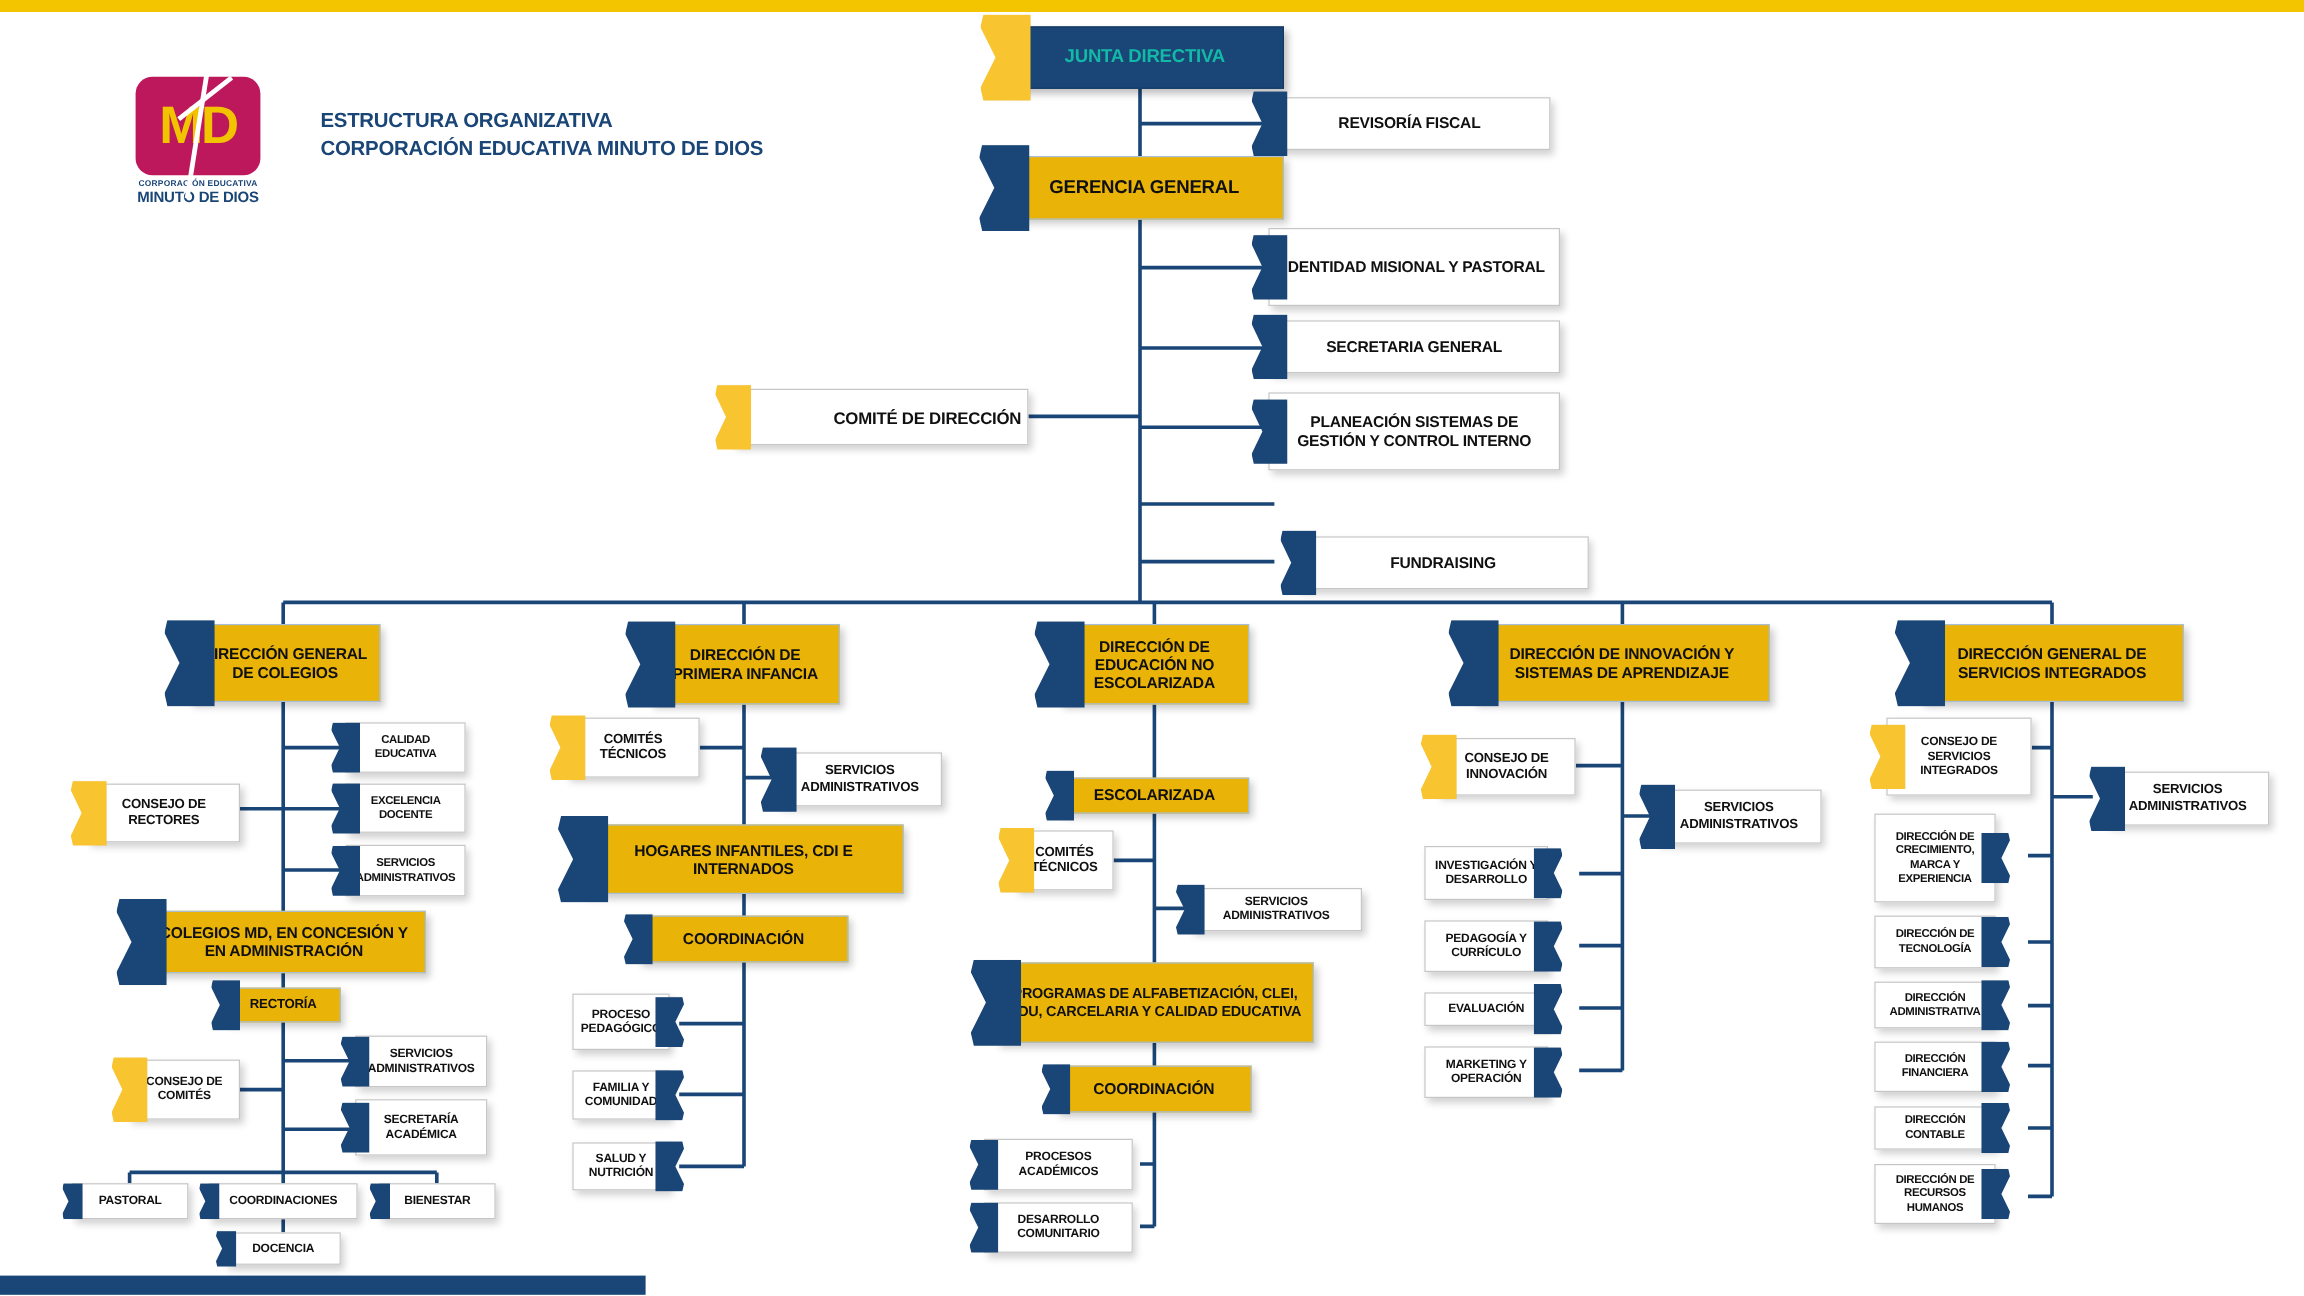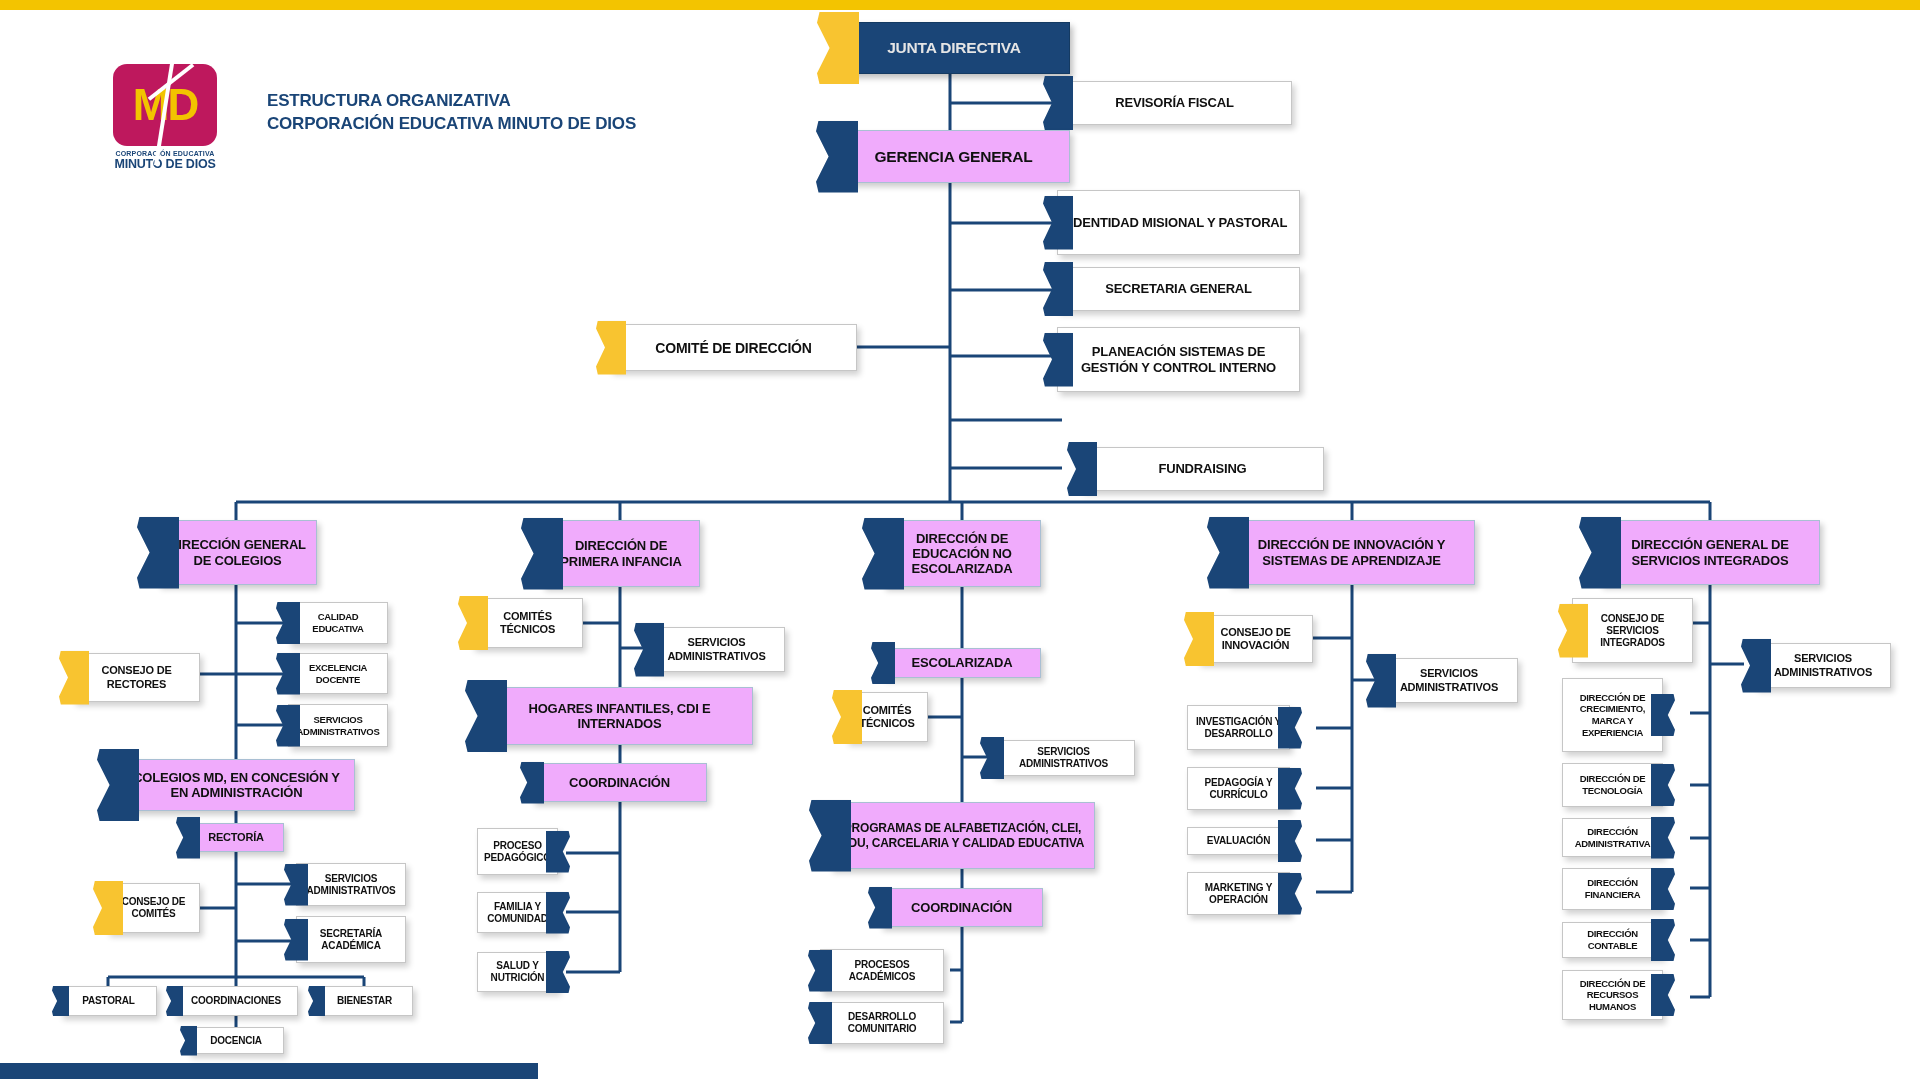--- a/index.html
+++ b/index.html
@@ -20,22 +20,22 @@
   .logo-box .x2{position:absolute;left:30px;top:16px;width:56px;height:4px;background:#fff;transform:rotate(-38deg);}
   .logo-t1{margin-top:4px;color:#1A4577;font-weight:bold;font-size:7px;letter-spacing:.2px;}
   .logo-t2{color:#1A4577;font-weight:bold;font-size:12.5px;letter-spacing:-.2px;}
 
   .doc-title{position:absolute;left:267px;top:90px;z-index:2;color:#1A4577;font-weight:bold;
              font-size:17px;line-height:1.35;letter-spacing:-.2px;}
 
   
   .node{position:absolute;z-index:3;display:flex;align-items:center;justify-content:center;
         text-align:center;font-weight:bold;box-sizing:border-box;padding:2px 5px;letter-spacing:-.2px;}
-  .navy {background:#1A4577;color:#e5e5e5;border:1px solid #143a62;box-shadow:3px 4px 6px rgba(0,0,0,.25);}
-  .light{background:#f0abfc;color:#101010;border:1px solid #A9BFD3;box-shadow:3px 4px 6px rgba(0,0,0,.20);}
+  .navy {background:#1A4577;color:#14b8a6;border:1px solid #143a62;box-shadow:3px 4px 6px rgba(0,0,0,.25);}
+  .light{background:#eab308;color:#101010;border:1px solid #A9BFD3;box-shadow:3px 4px 6px rgba(0,0,0,.20);}
   .white{background:#ffffff;color:#101010;border:1px solid #C6C6C6;box-shadow:3px 4px 6px rgba(0,0,0,.18);}
   .fz15{font-size:15.5px;} .fz14{font-size:14px;} .fz13{font-size:13px;line-height:1.18;}
   .fz12{font-size:12px;line-height:1.2;} .fz11{font-size:11px;line-height:1.2;}
   .fz10{font-size:10px;line-height:1.2;} .fz9{font-size:9.5px;line-height:1.22;letter-spacing:-.3px;}
 
   
   .flag{position:absolute;top:50%;transform:translateY(-50%);z-index:4;
         filter:drop-shadow(2px 2px 2px rgba(0,0,0,.3));}
   .fl{clip-path:polygon(100% 0,100% 100%,6% 100%,0 85%,30% 50%,0 15%,6% 0);}
   .fr{clip-path:polygon(0 0,0 100%,94% 100%,100% 85%,70% 50%,100% 15%,94% 0);}
@@ -113,21 +113,21 @@
     <span>SECRETARIA GENERAL</span>
   </div>
   <div class="node white fz13" style="left:1057px;top:327px;width:243px;height:65px;">
     <span class="flag fl f-md f-navy"></span>
     <span>PLANEACIÓN SISTEMAS DE GESTIÓN Y CONTROL INTERNO</span>
   </div>
   <div class="node white fz13" style="left:1081px;top:447px;width:243px;height:44px;">
     <span class="flag fl f-md f-navy"></span>
     <span>FUNDRAISING</span>
   </div>
-  <div class="node white fz14" style="left:610px;top:324px;width:247px;height:47px;">
+  <div class="node white fz14" style="left:610px;top:324px;width:247px;height:47px;justify-content:flex-end;">
     <span class="flag fl f-md f-yellow"></span>
     <span>COMITÉ DE DIRECCIÓN</span>
   </div>
 
   <div class="node light fz13" style="left:158px;top:520px;width:159px;height:65px;">
     <span class="flag fl f-lg f-navy"></span>
     <span>DIRECCIÓN GENERAL DE COLEGIOS</span>
   </div>
   <div class="node white fz9" style="left:288px;top:602px;width:100px;height:42px;">
     <span class="flag fl f-sm f-navy"></span>

